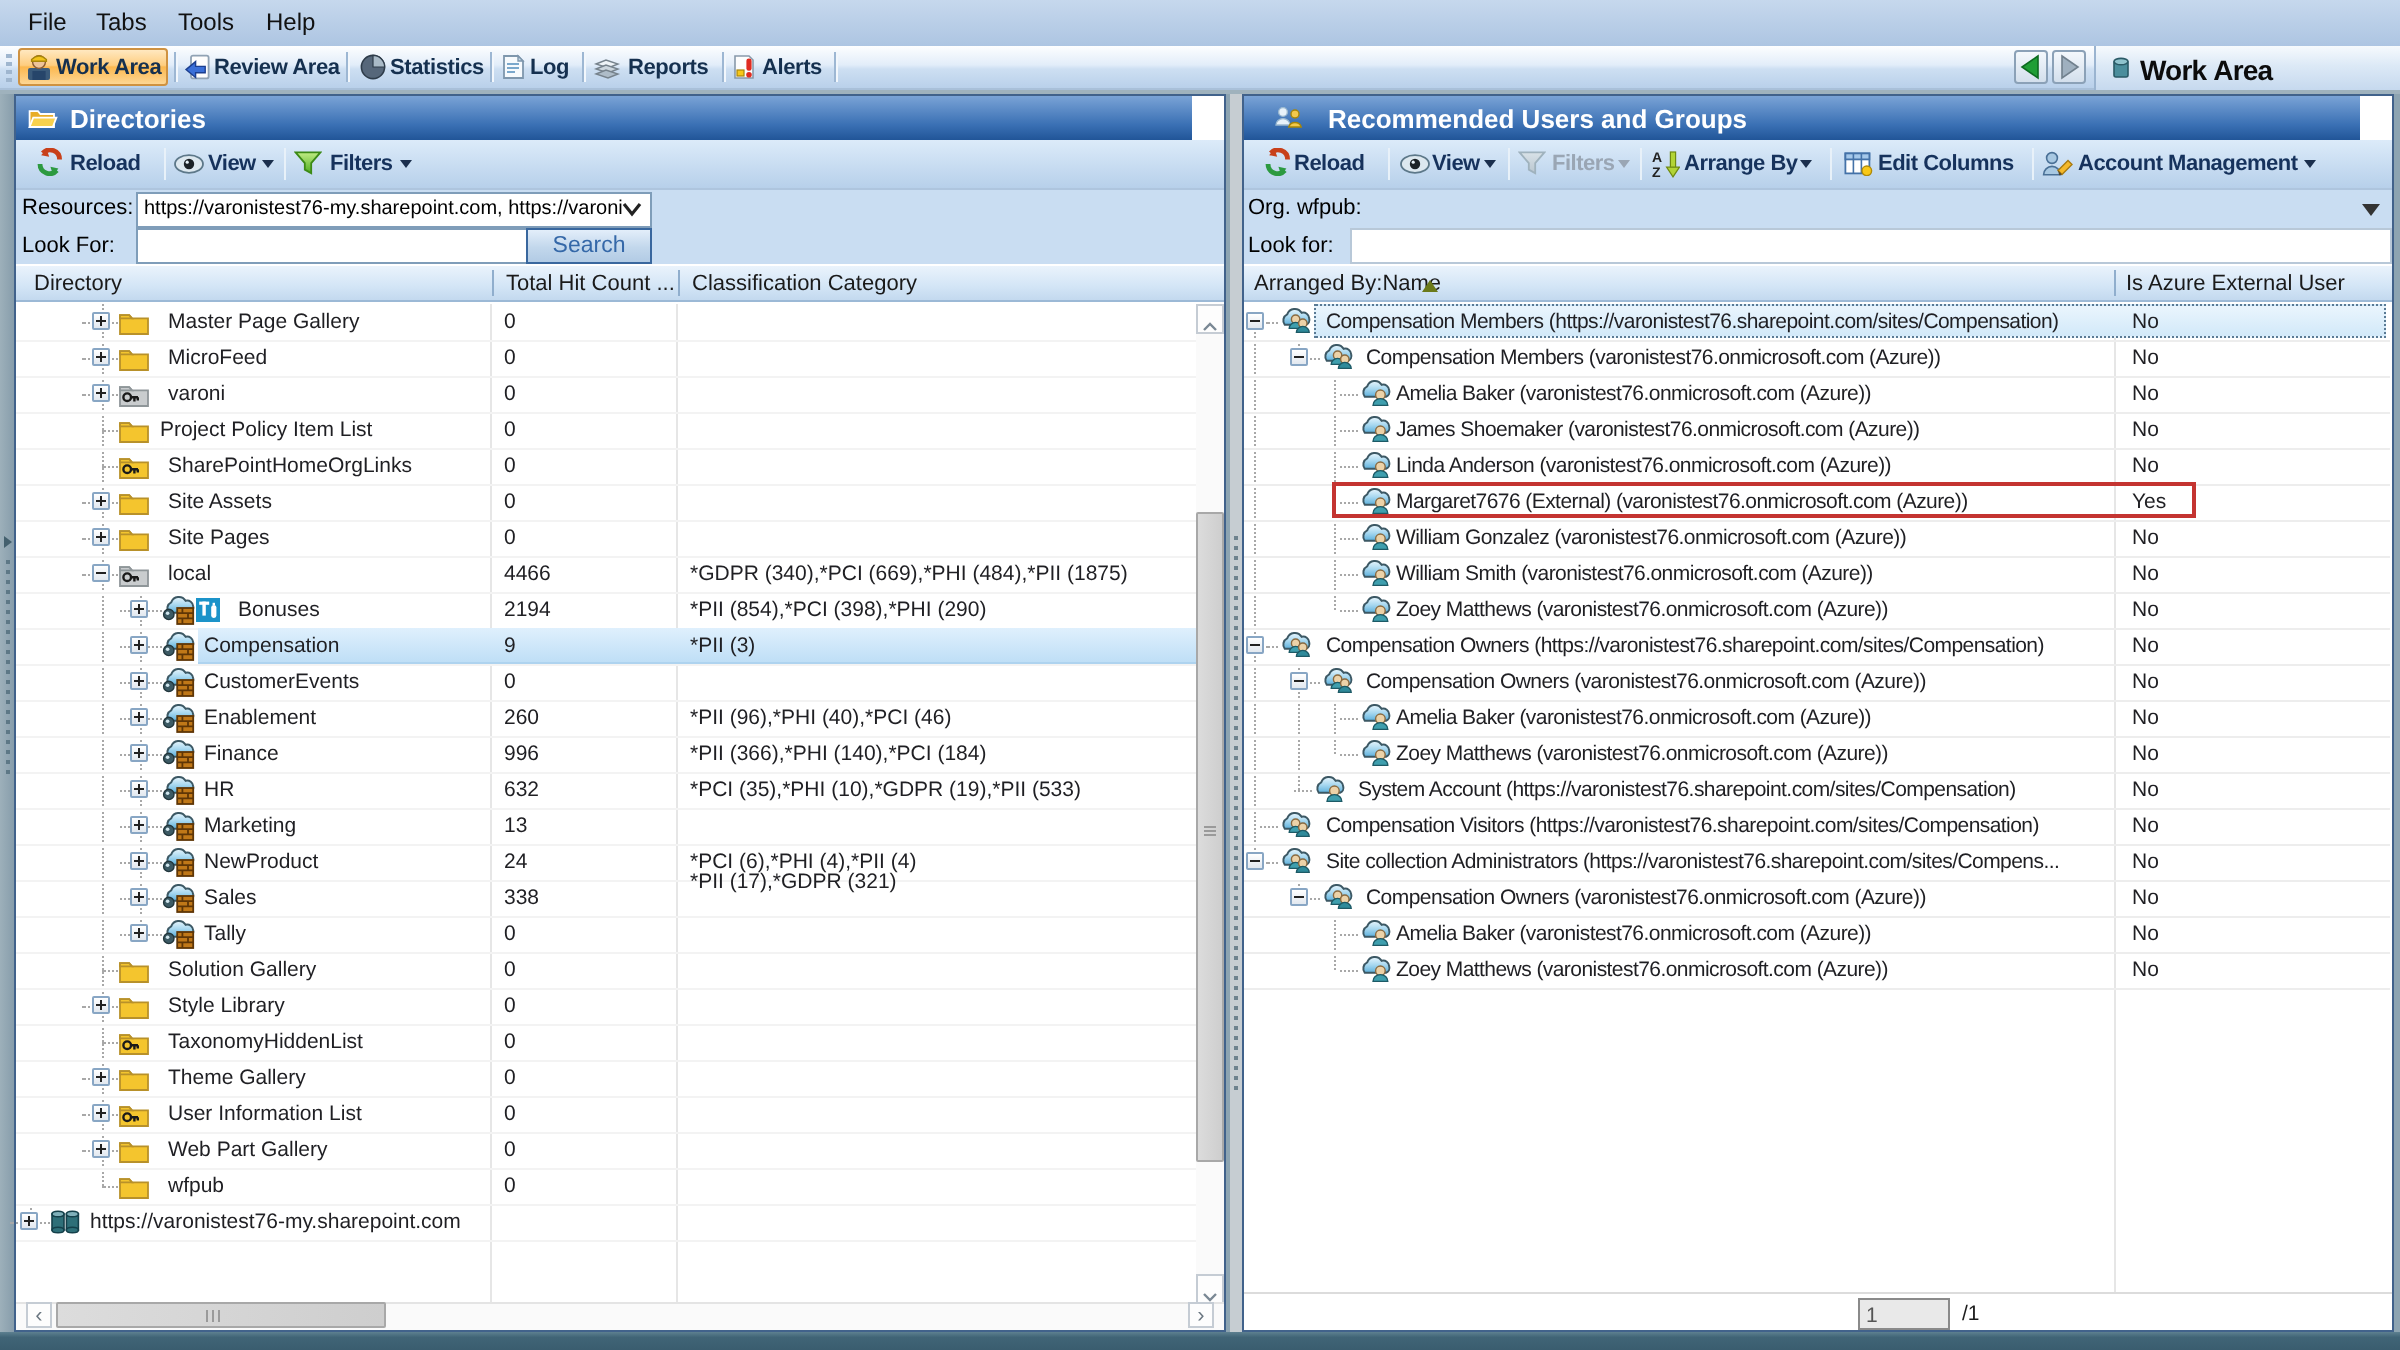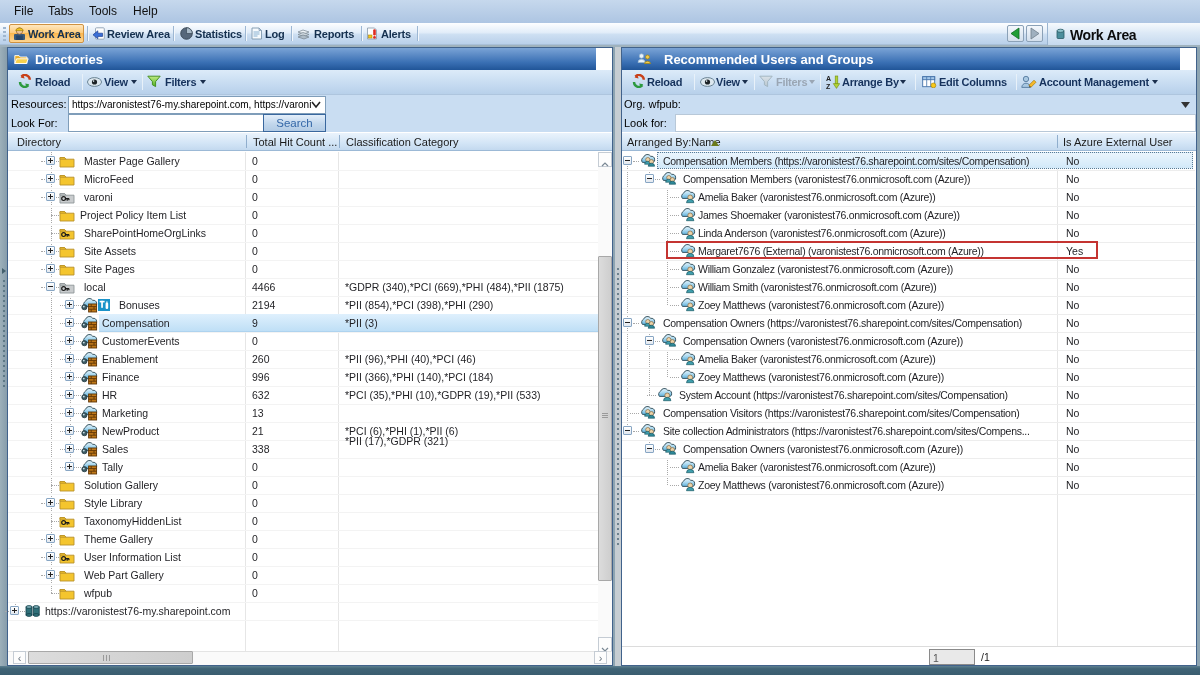--- a/index.html
+++ b/index.html
@@ -447,22 +447,22 @@
           <stop offset="1" stop-color="#5cb0dc"></stop>
         </linearGradient>
       </defs>
       <path d="M3.4 9.4 a3.4 3.4 0 0 1 1.2-5.2 a4.0 4.0 0 0 1 7.2-0.8 a3.0 3.0 0 0 1 3.8 2.8 a2.6 2.6 0 0 1-1.6 3.2 Z" fill="url(#cl8)" stroke="#3c5864" stroke-width="1"></path>
       <circle cx="3.4" cy="10.2" r="2.6" fill="#3c5a64" stroke="#22363c" stroke-width="0.7"></circle>
       <circle cx="2.8" cy="9.6" r="0.9" fill="#cfe4ec"></circle>
       <rect x="7.6" y="7" width="8" height="8" fill="#c07818" stroke="#5f3606" stroke-width="0.9"></rect>
       <path d="M7.6 9.6 H15.6 M7.6 12.2 H15.6 M10.2 7 V9.6 M13 9.6 V12.2 M10.2 12.2 V15" stroke="#5f3606" stroke-width="0.9"></path>
     </svg>
     <span class="rtxt" style="left:94px;top:377px">NewProduct</span>
-    <span class="rtxt" style="left:244px;top:377px">21</span>
-    <span class="rtxt" style="left:337px;top:377px">*PCI (6),*PHI (1),*PII (6)</span>
+    <span class="rtxt" style="left:244px;top:377px">24</span>
+    <span class="rtxt" style="left:337px;top:377px">*PCI (6),*PHI (4),*PII (4)</span>
     <div class="a" style="left:0;top:392px;width:590px;height:1px;background:#f3f3f3"></div>
     <div class="doth" style="left:52px;top:401px;width:21px"></div>
     <div class="xp p" style="left:57px;top:396px">
       <i></i>
       <b></b>
     </div>
     <svg class="a" style="left:73px;top:393px" width="17" height="16">
       <defs>
         <linearGradient id="cl9" x1="0" y1="0" x2="0" y2="1">
           <stop offset="0" stop-color="#e8f6fd"></stop>

